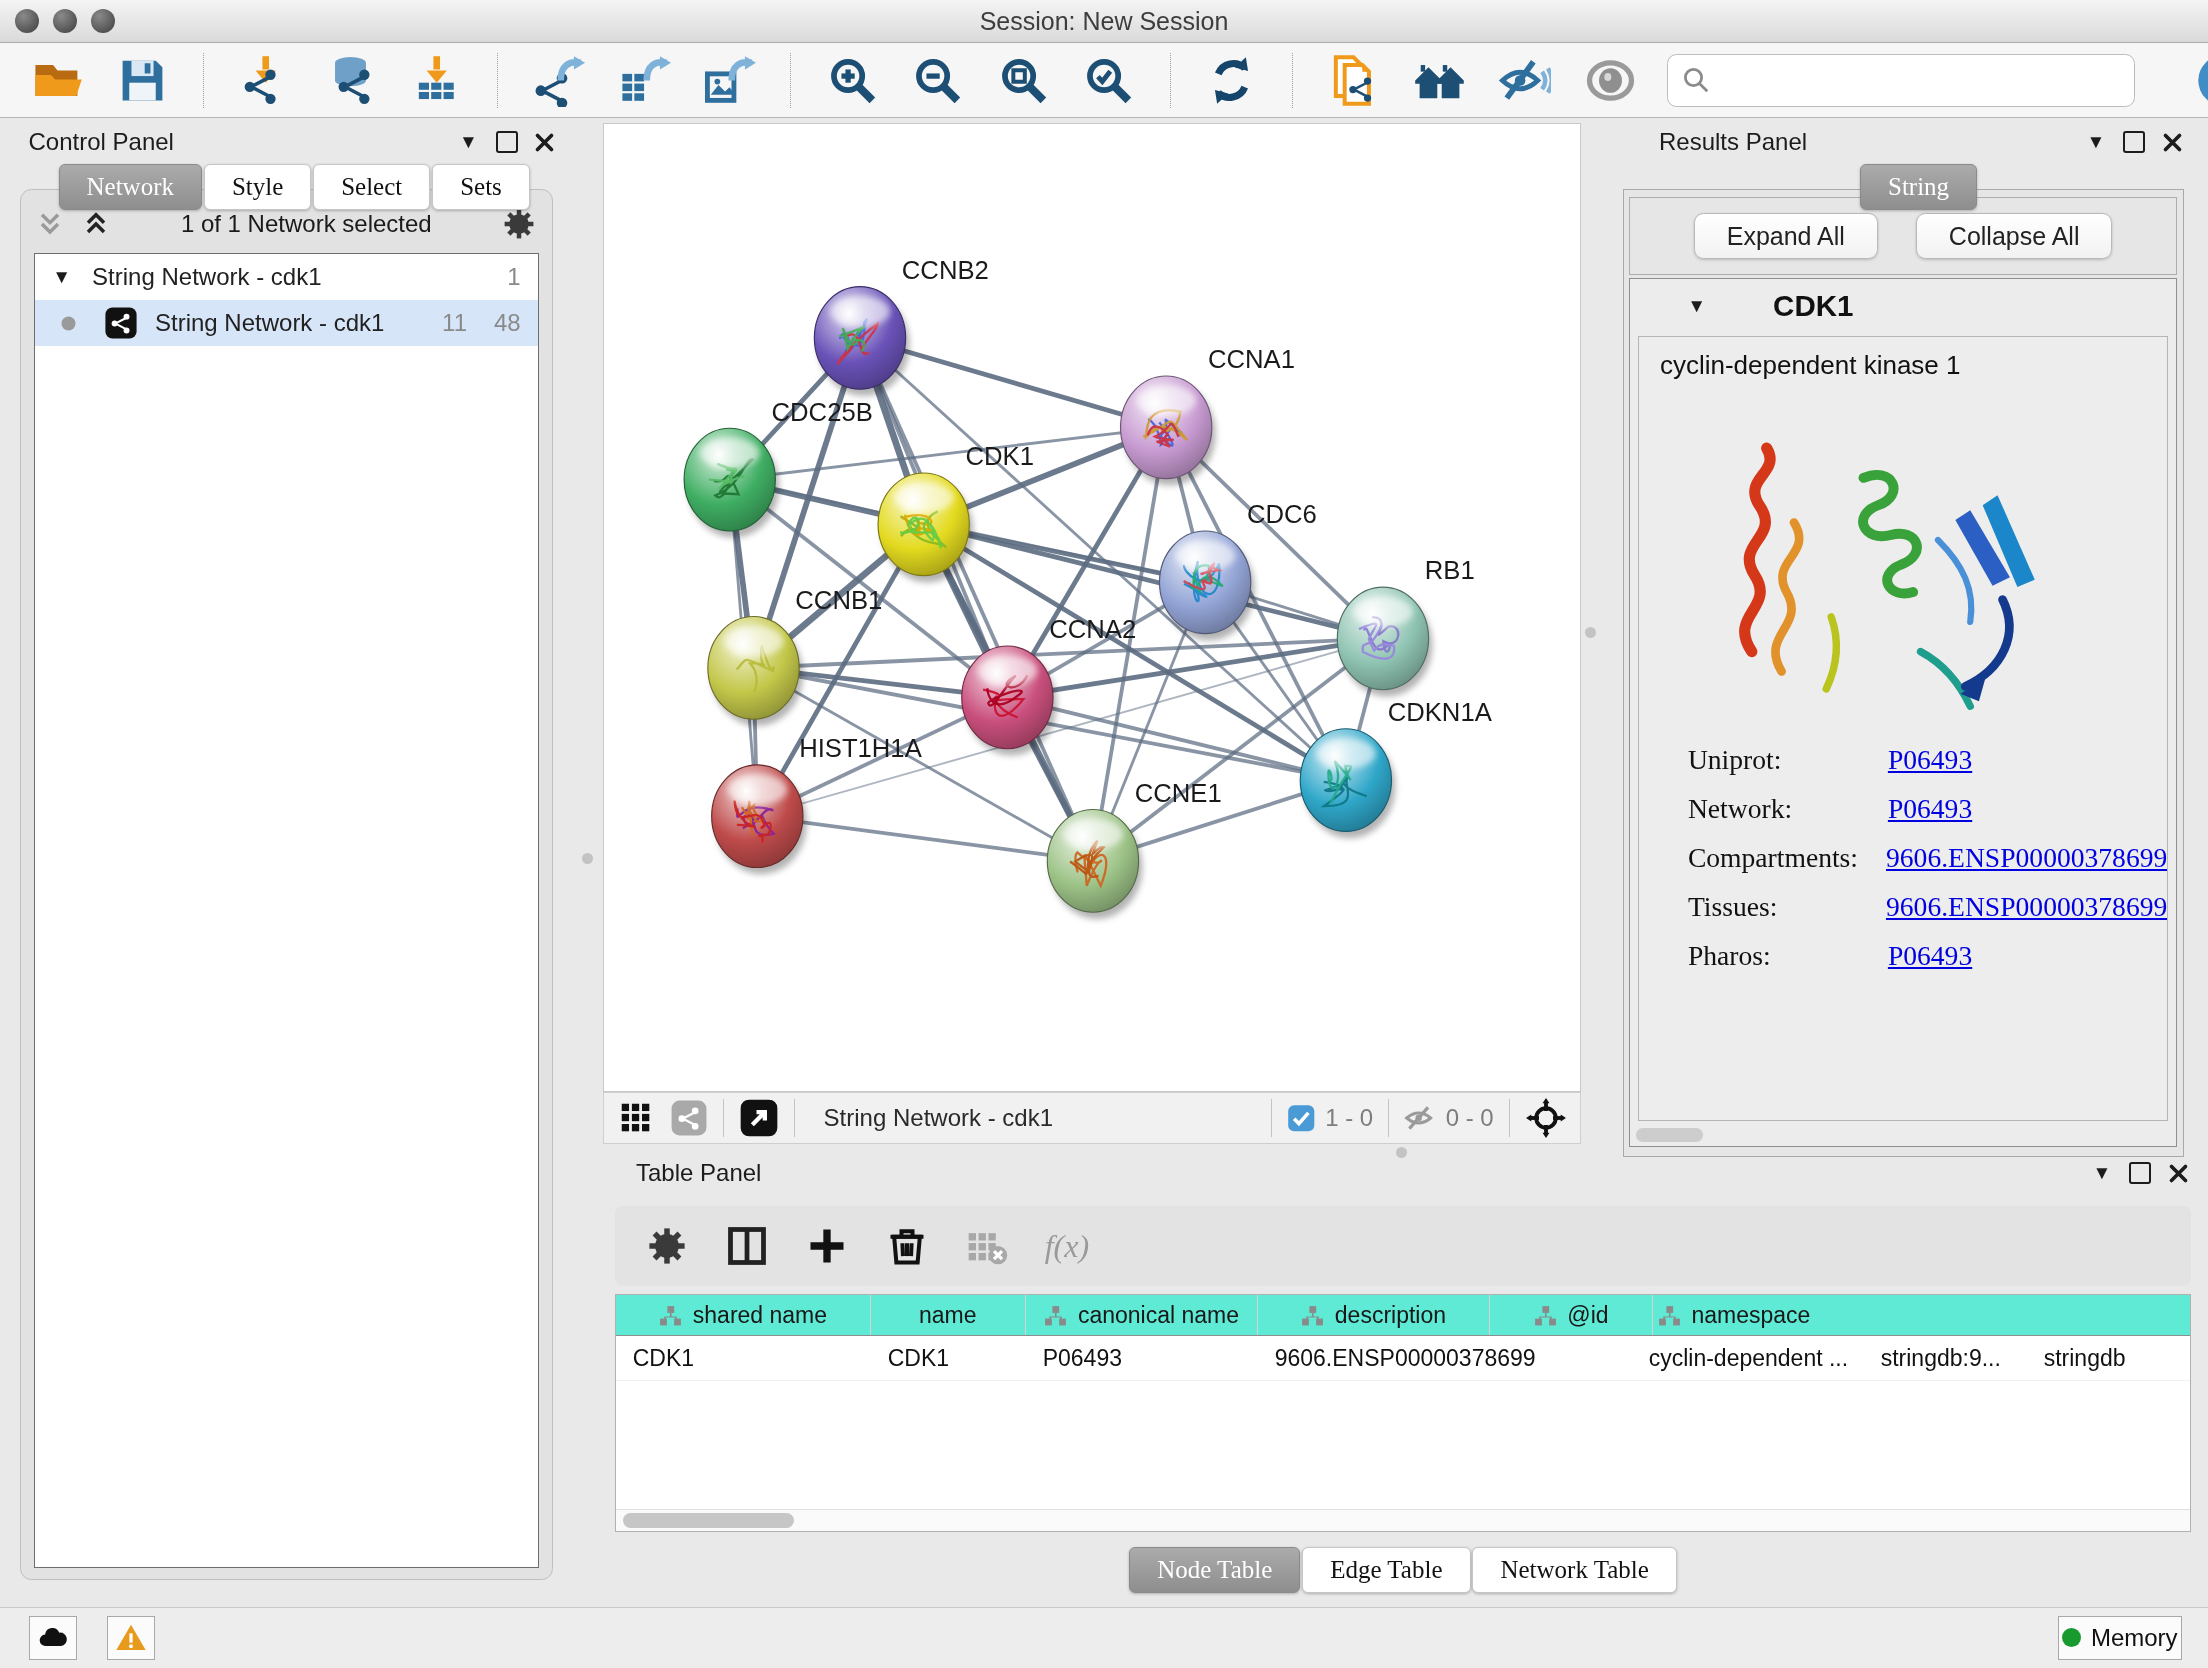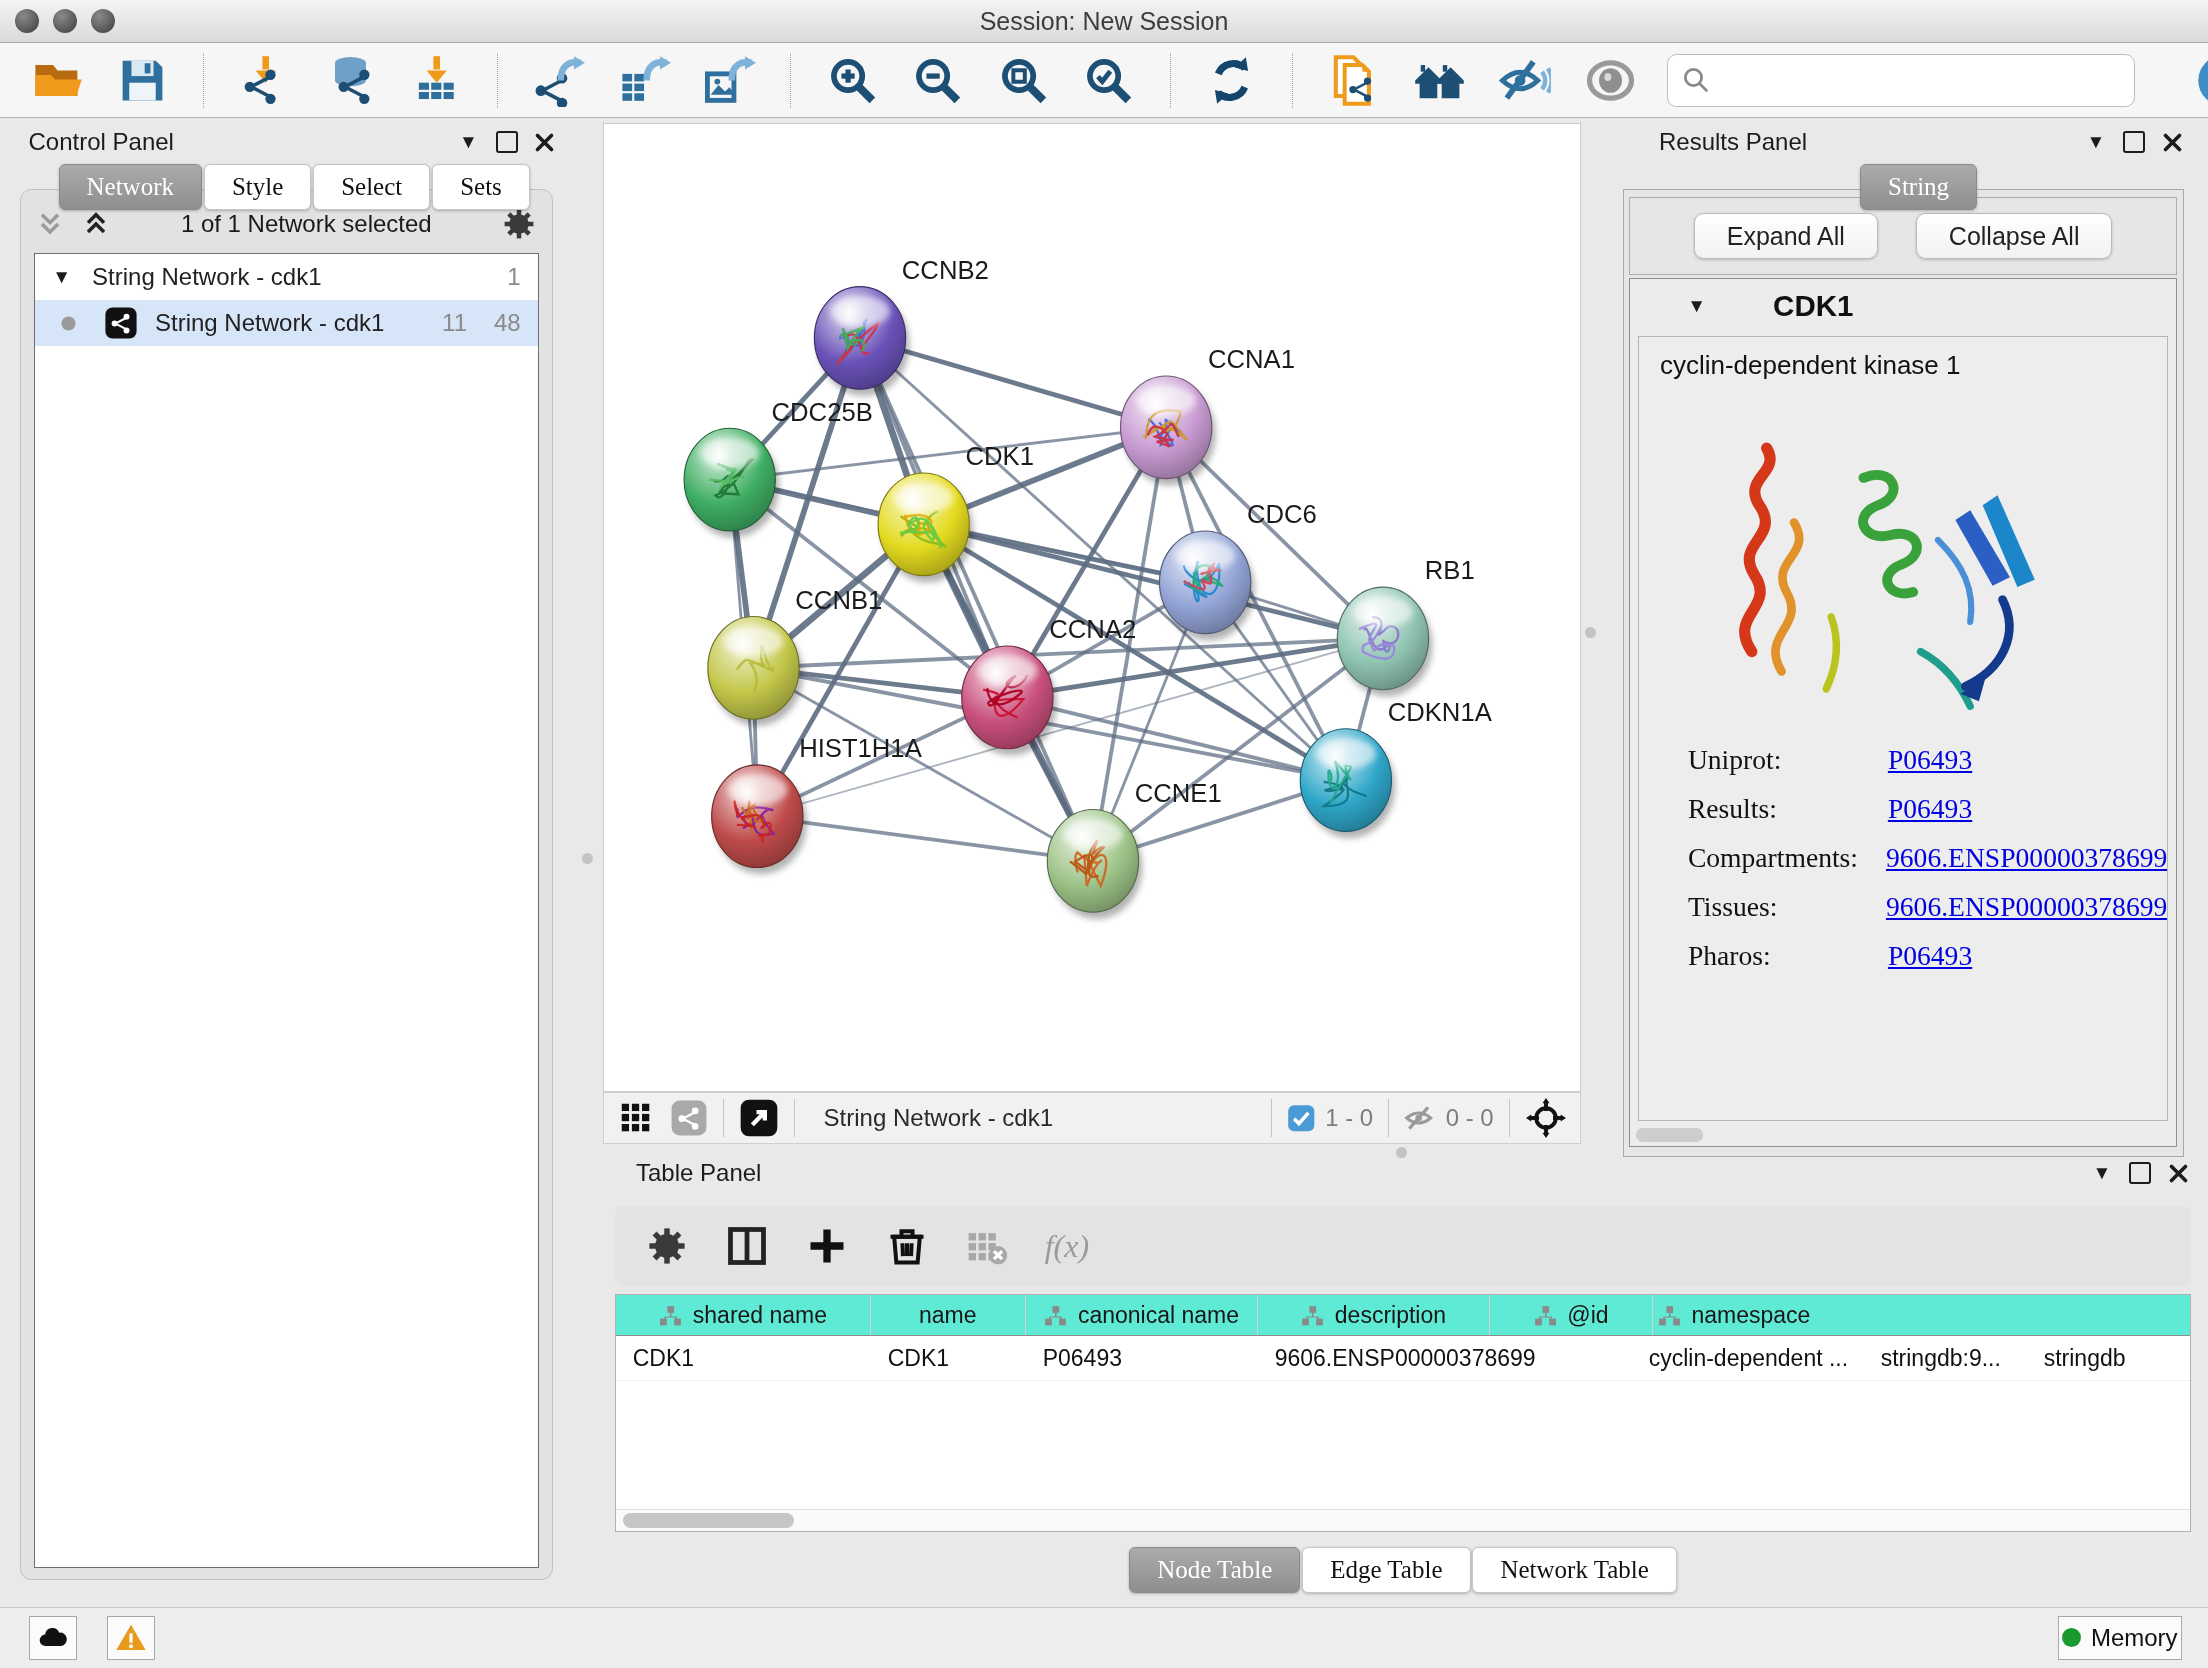--- a/index.html
+++ b/index.html
@@ -766,21 +766,21 @@
           <path d="M258,84 L288,152 L274,158 L246,92 Z" fill="#1b86c9"></path>
           <path d="M262,168 C276,196 262,224 232,238" fill="none" stroke="#143a8e" stroke-width="7" stroke-linecap="round"></path>
           <path d="M228,244 l20,-12 l-5,18 z" fill="#143a8e"></path>
         </svg>
         <div class="crossl">
           <div class="clrow">
               <span class="l">Uniprot:</span>
               <a href="#">P06493</a>
             </div>
           <div class="clrow">
-              <span class="l">Results:</span>
+              <span class="l">Network:</span>
               <a href="#">P06493</a>
             </div>
           <div class="clrow">
               <span class="l">Compartments:</span>
               <a href="#">9606.ENSP00000378699</a>
             </div>
           <div class="clrow">
               <span class="l">Tissues:</span>
               <a href="#">9606.ENSP00000378699</a>
             </div>

